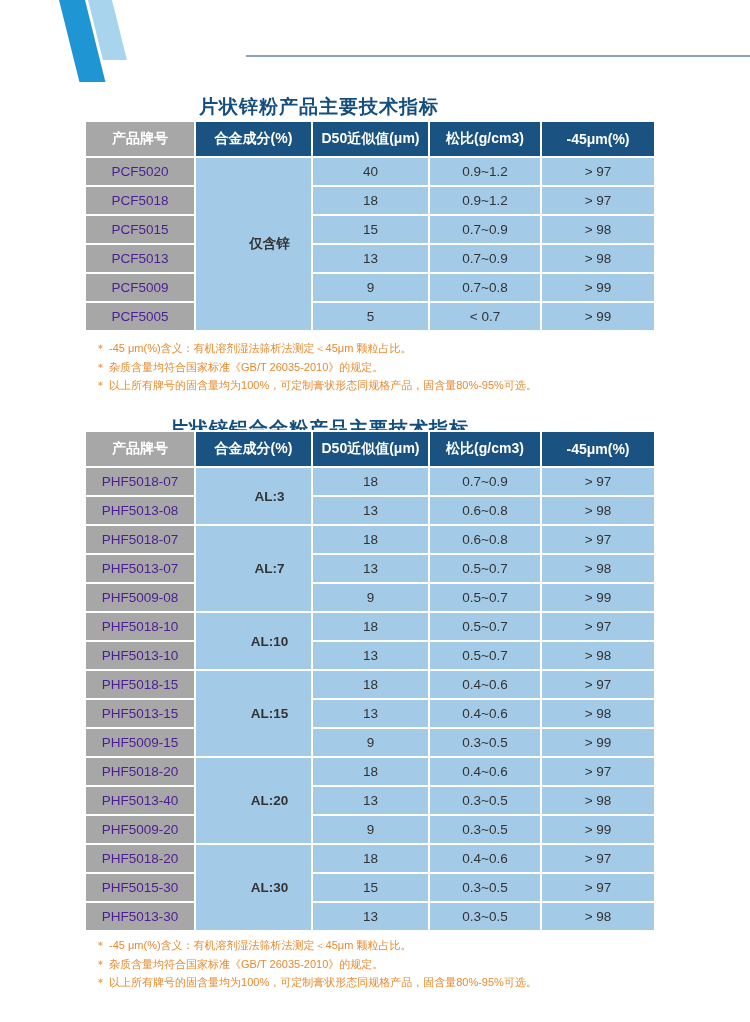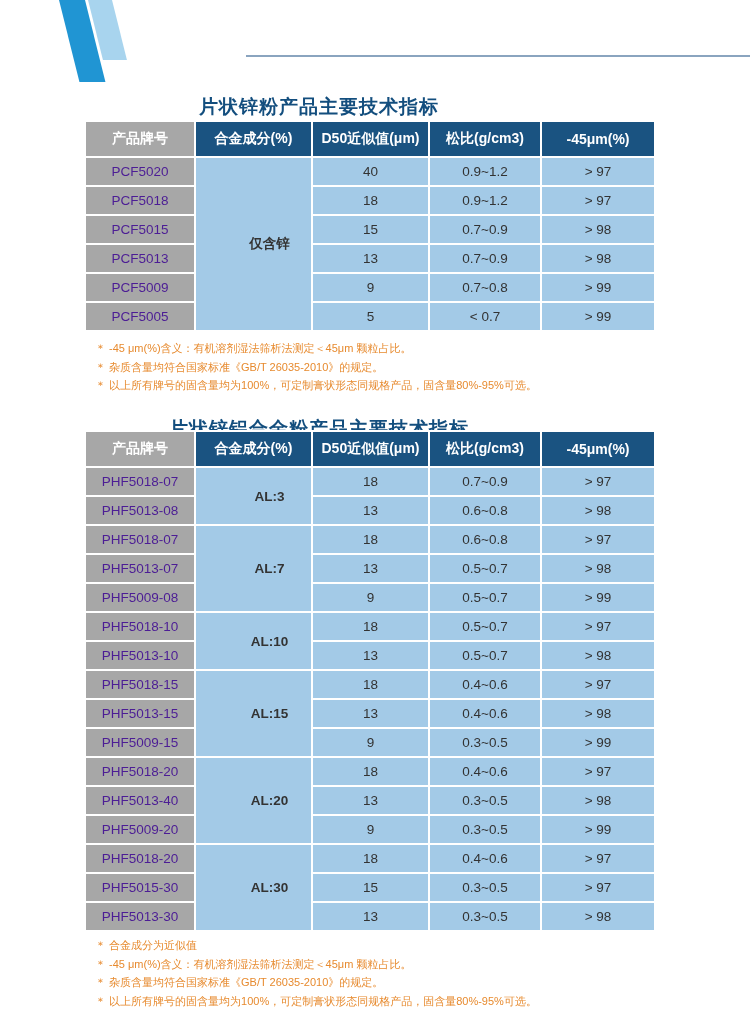--- a/index.html
+++ b/index.html
@@ -242,19 +242,18 @@
         <tr>
           <td class="model">PHF5013-30</td>
           <td class="data">13</td>
           <td class="data">0.3~0.5</td>
           <td class="data">&gt; 98</td>
         </tr>
       </tbody>
   </table>
 
   <div class="notes" id="notes2">
-      <div>＊ 合金成分为近似值</div>
       <div>＊ -45 μm(%)含义：有机溶剂湿法筛析法测定＜45μm 颗粒占比。</div>
       <div>＊ 杂质含量均符合国家标准《GB/T 26035-2010》的规定。</div>
       <div>＊ 以上所有牌号的固含量均为100%，可定制膏状形态同规格产品，固含量80%-95%可选。</div>
     </div>
 
 </div>
 
 </body></html>

